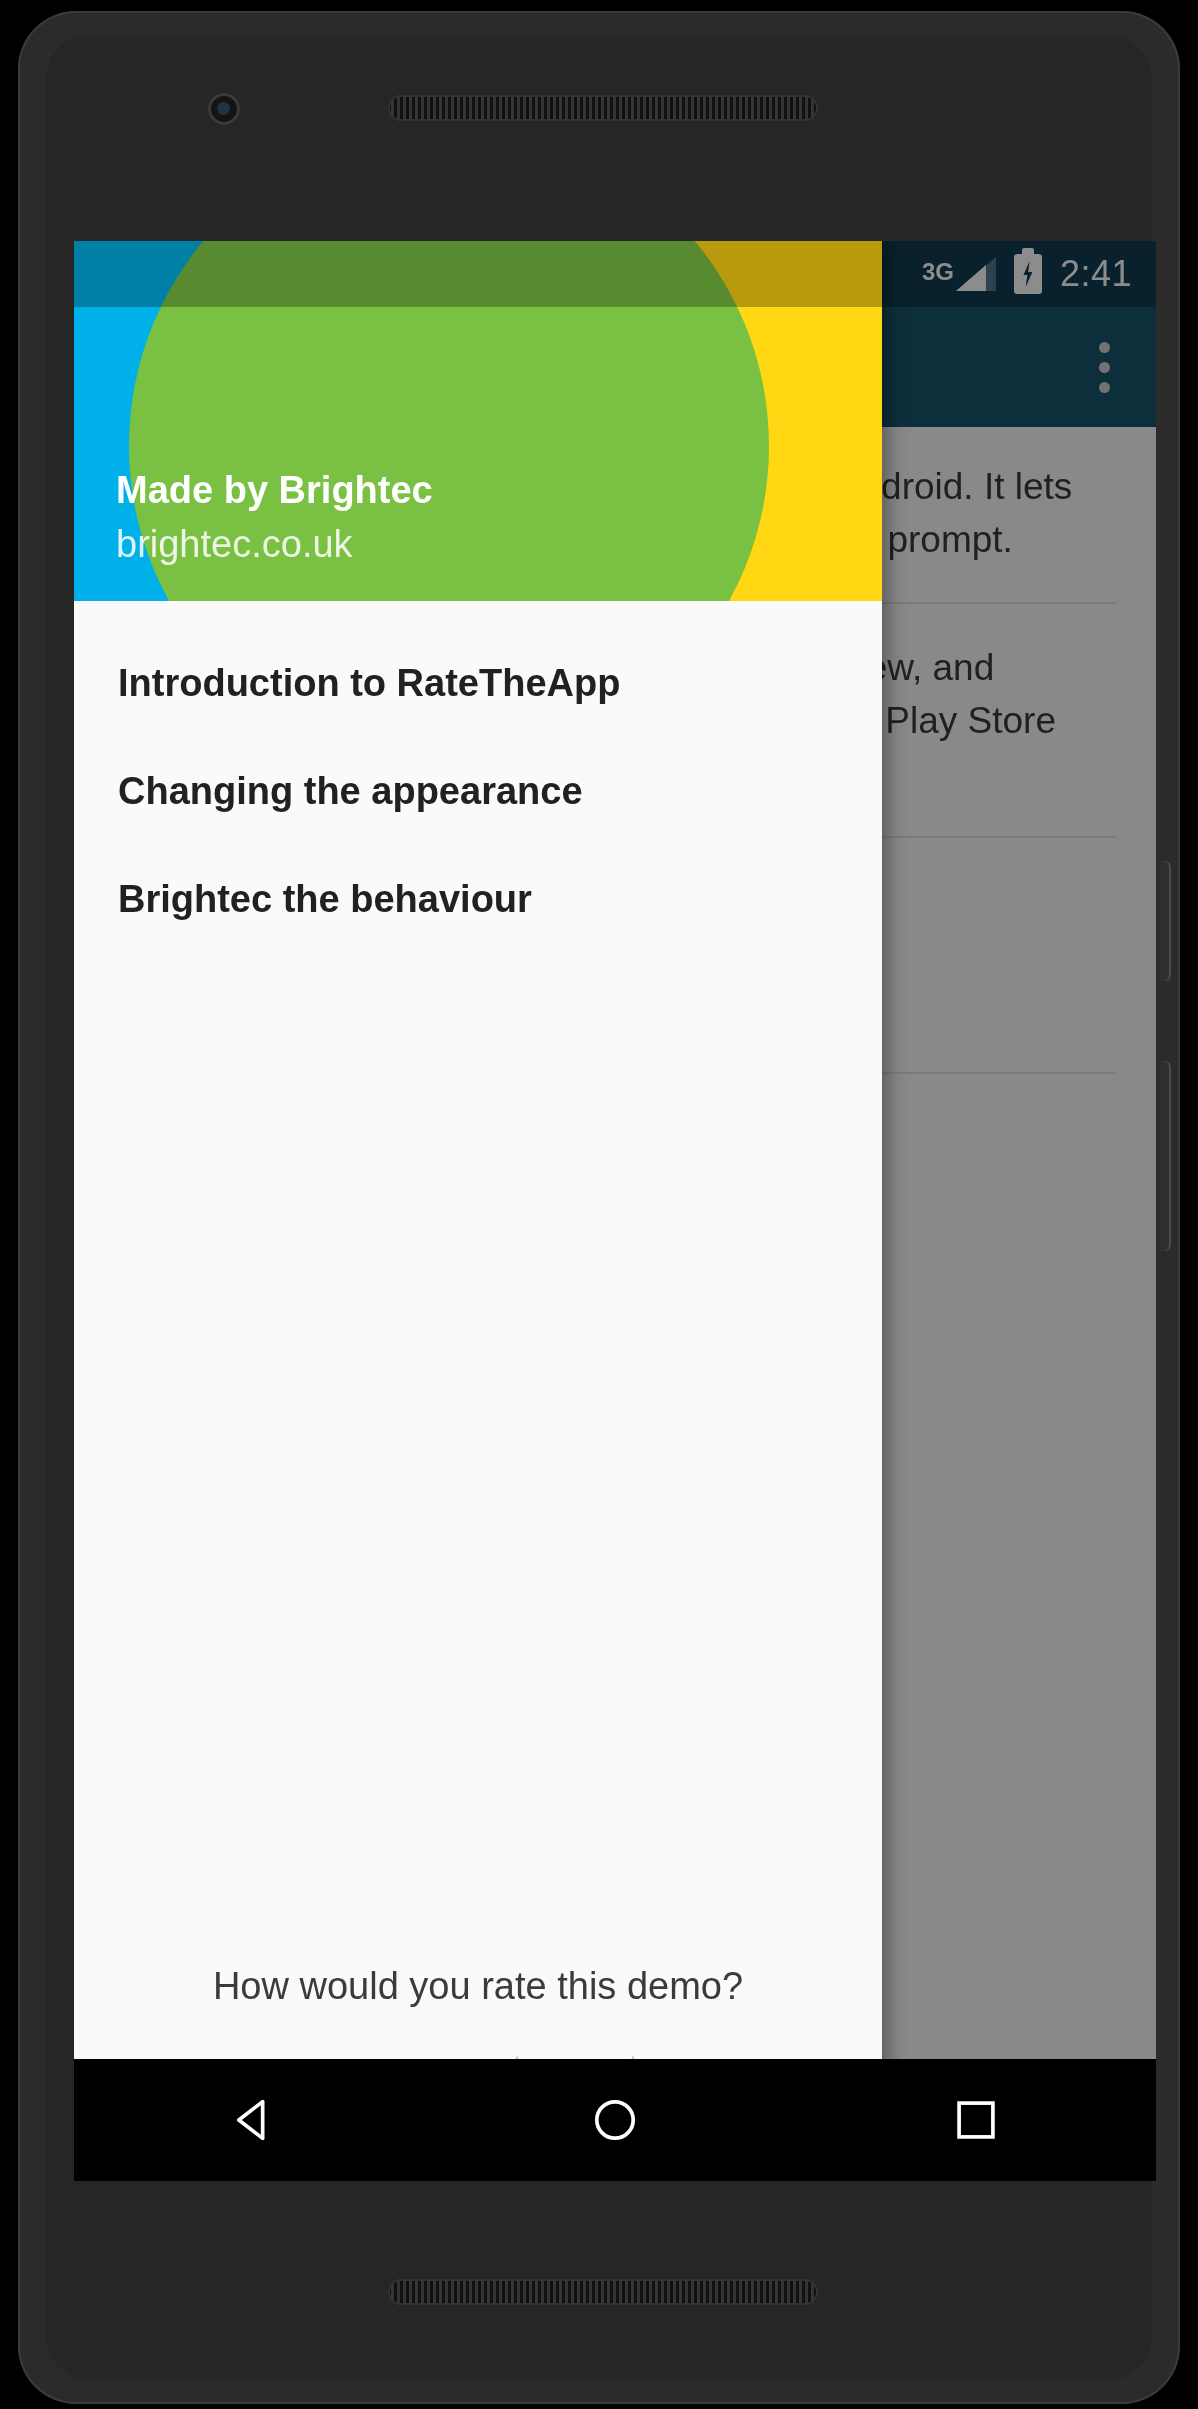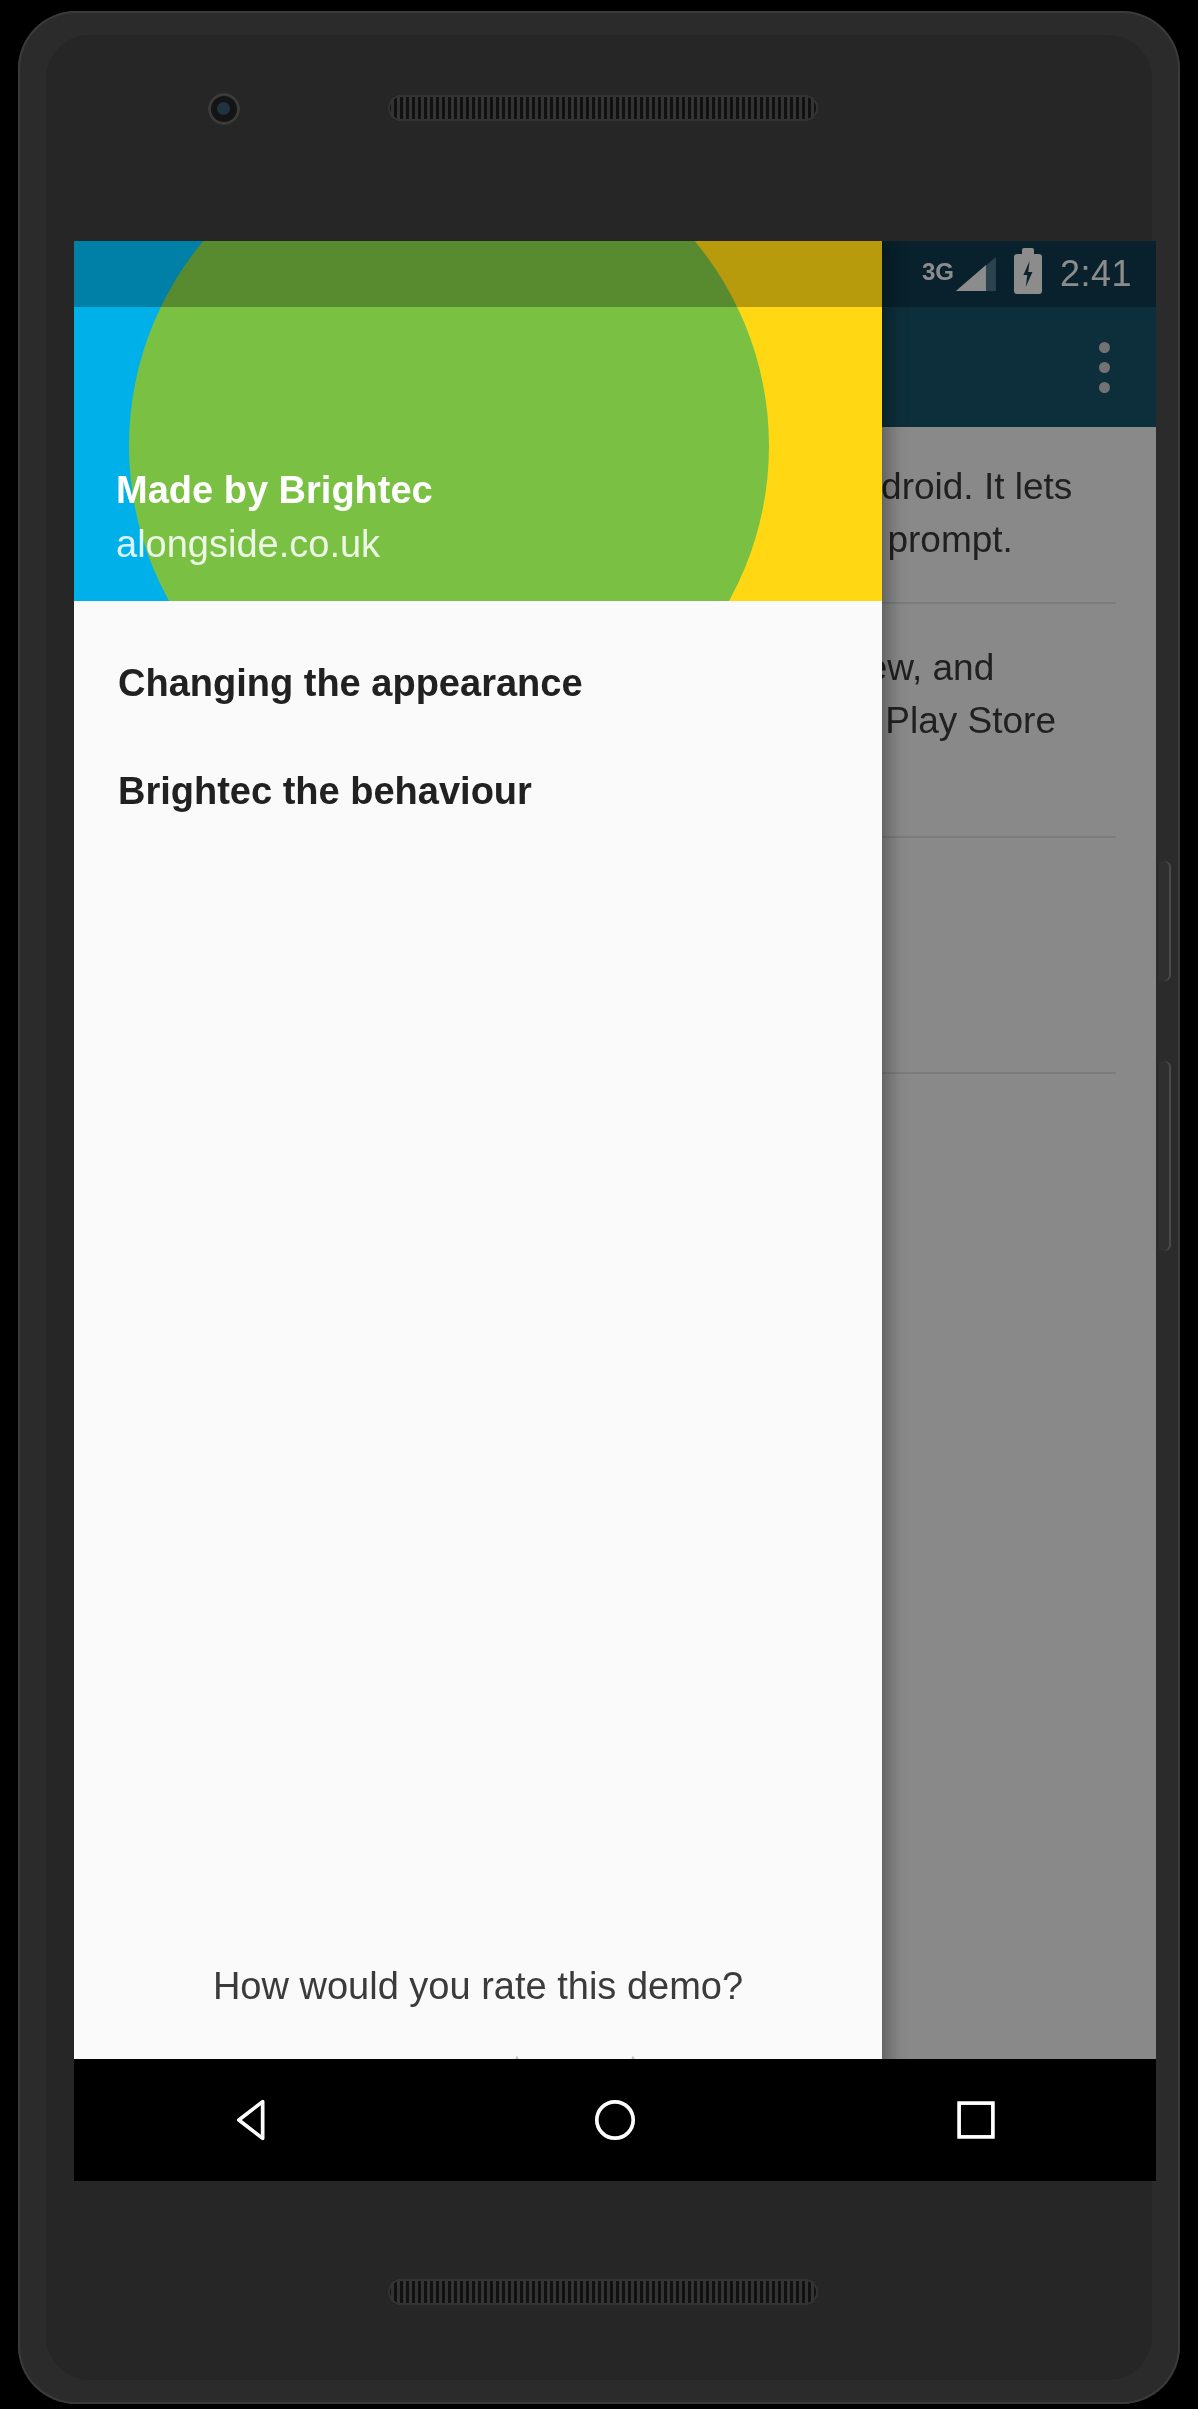--- a/index.html
+++ b/index.html
@@ -423,25 +423,28 @@
     <div class="scrim"></div>
 
     <div class="drawer">
 
       <div class="drawer-header">
         <div class="dh-yellow"></div>
         <div class="dh-circle"></div>
         <div class="dh-statusbar-tint"></div>
         <div class="dh-text">
           <div class="dh-name">Made by Brightec</div>
-          <div class="dh-url">alongside.co.uk</div>
+          <div class="dh-url">brightec.co.uk</div>
         </div>
       </div>
 
       <div class="drawer-menu">
+        <div class="drawer-item">
+          <span class="drawer-item-label">Introduction to RateTheApp</span>
+        </div>
         <div class="drawer-item">
           <span class="drawer-item-label">Changing the appearance</span>
         </div>
         <div class="drawer-item">
           <span class="drawer-item-label">Brightec the behaviour</span>
         </div>
       </div>
 
       <div class="drawer-spacer"></div>
 

